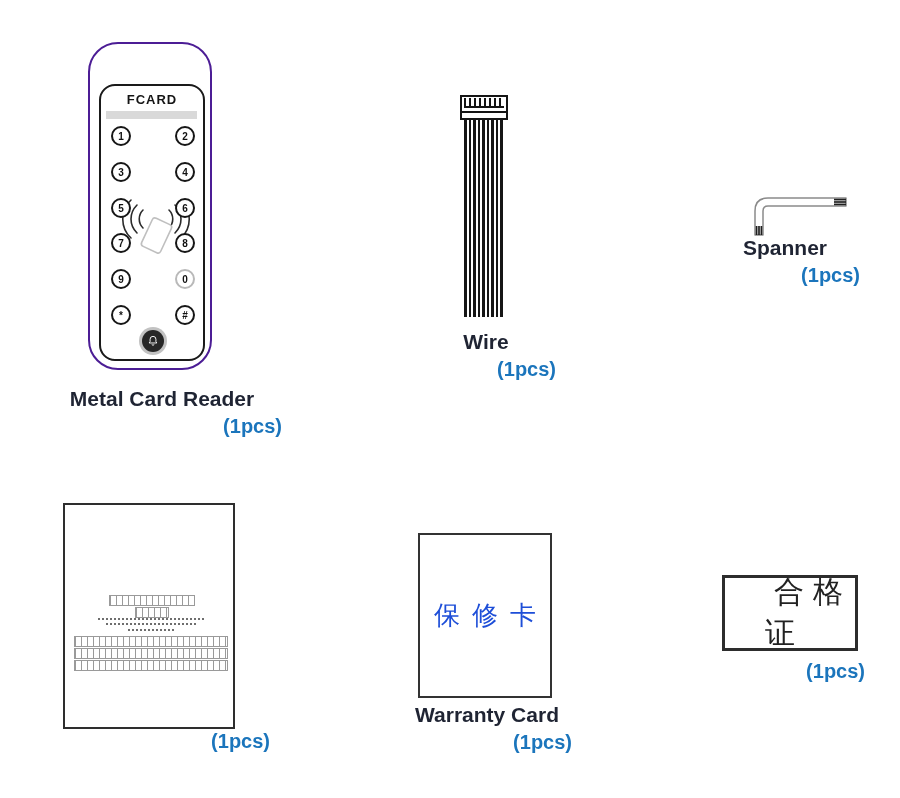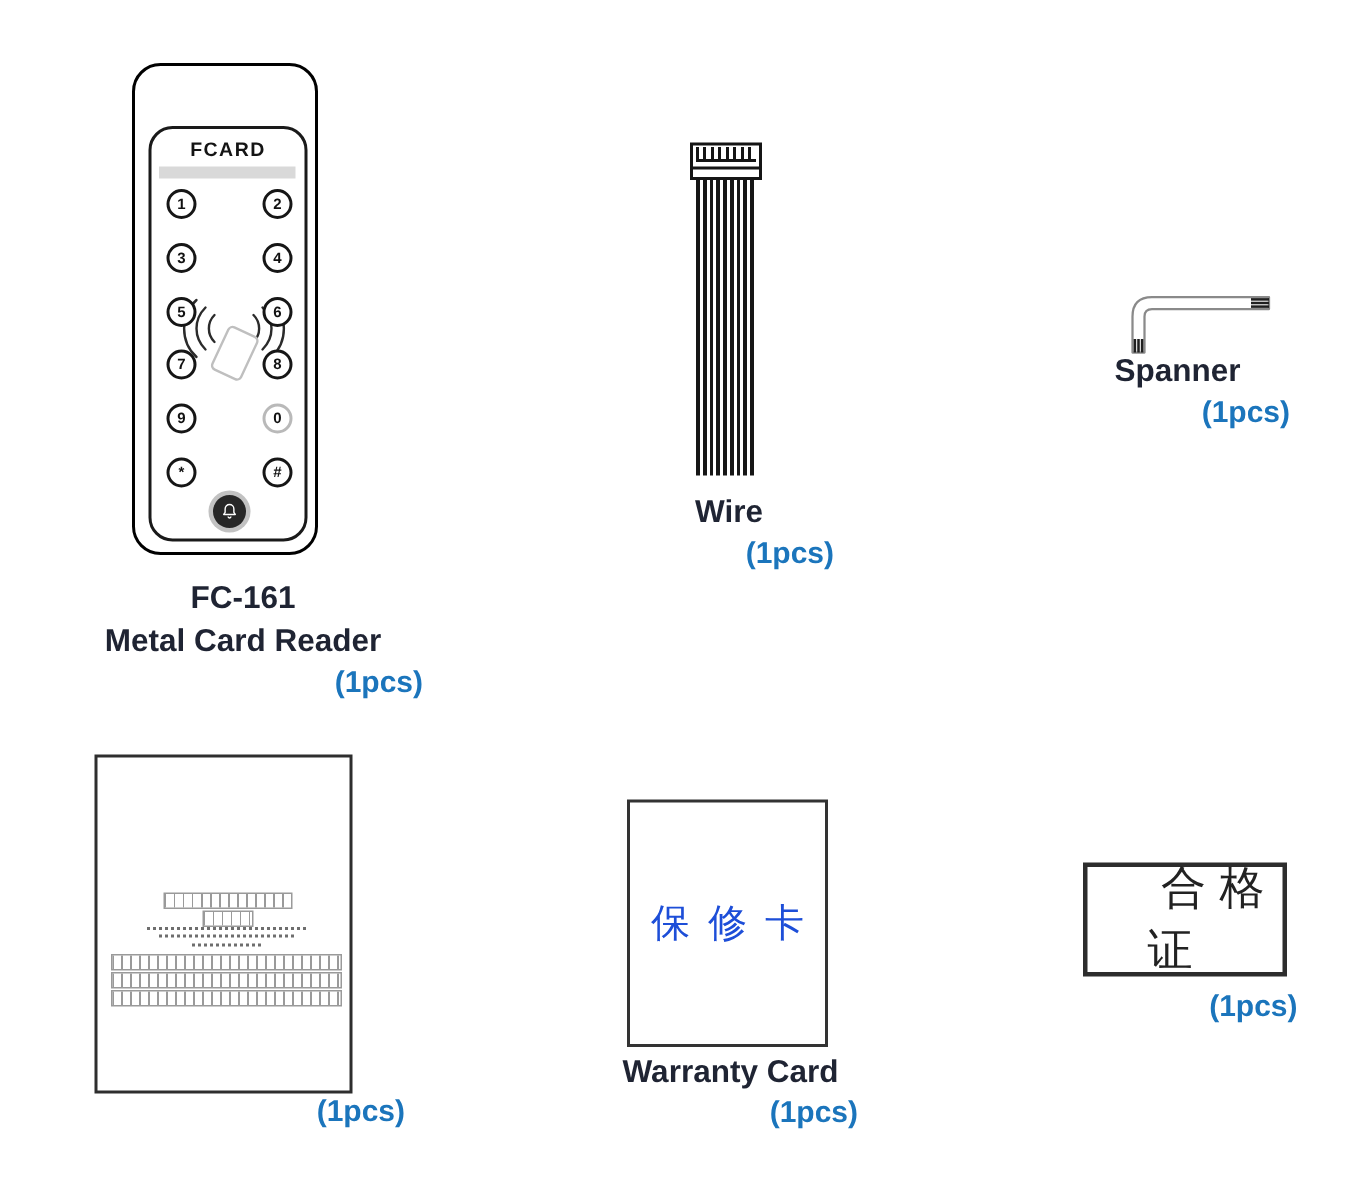--- a/index.html
+++ b/index.html
@@ -6,21 +6,21 @@
   body{width:900px;height:798px;position:relative;overflow:hidden;
        font-family:"Liberation Sans", sans-serif;}
   .abs{position:absolute;box-sizing:border-box;}
 
   
   .label-stack{position:absolute;text-align:center;}
   .iname{font-size:21px;font-weight:700;color:#1f2433;line-height:29px;}
   .iqty{font-size:20px;font-weight:700;color:#1b75bc;line-height:27px;text-align:right;}
 
   
-  .device{left:88px;top:42px;width:124px;height:328px;border:2px solid #000000;border-radius:19px;background:#fff;}
+  .device{left:88px;top:42px;width:124px;height:328px;border:2px solid #4c1d95;border-radius:30px;background:#fff;}
   .device-panel{position:absolute;left:9px;top:40px;width:106px;height:277px;border:2px solid #1a1a1a;border-radius:16px;box-sizing:border-box;background:#fff;}
   .brand{position:absolute;left:0;top:6px;width:100%;text-align:center;font-size:13px;font-weight:700;letter-spacing:1px;color:#141414;}
   .led-bar{position:absolute;left:5px;top:25px;width:91px;height:8px;background:#d9d9d9;}
   .key{position:absolute;width:16px;height:16px;border:2px solid #161616;border-radius:50%;
        display:flex;align-items:center;justify-content:center;
        font-size:10px;font-weight:700;color:#111;background:#fff;z-index:3;}
   .key-light{border-color:#b9b9b9;}
   .bell-btn{position:absolute;left:49px;top:283px;width:28px;height:28px;border-radius:50%;
        background:#c2c2c2;display:flex;align-items:center;justify-content:center;z-index:3;}
   .bell-inner{width:22px;height:22px;border-radius:50%;background:#272727;display:flex;align-items:center;justify-content:center;}
@@ -93,21 +93,20 @@
         <g fill="none" stroke="#ffffff" stroke-width="1.6" stroke-linejoin="round">
           <path d="M12 4 a5 5 0 0 1 5 5 v4 l1.6 2.4 h-13.2 l1.6 -2.4 v-4 a5 5 0 0 1 5 -5 z"></path>
           <path d="M10.4 17.8 a1.6 1.6 0 0 0 3.2 0"></path>
         </g>
       </svg>
     </div>
   </div>
 </div>
 
 <div class="label-stack" style="left:42px;top:384px;width:240px">
-  <div class="iname">FC-161</div>
   <div class="iname">Metal Card Reader</div>
   <div class="iqty">(1pcs)</div>
 </div>
 
 <div class="abs wire-connector">
   <div class="wire-teeth"></div>
   <div class="wire-band"></div>
 </div>
 <div class="abs wire-strands"></div>
 

